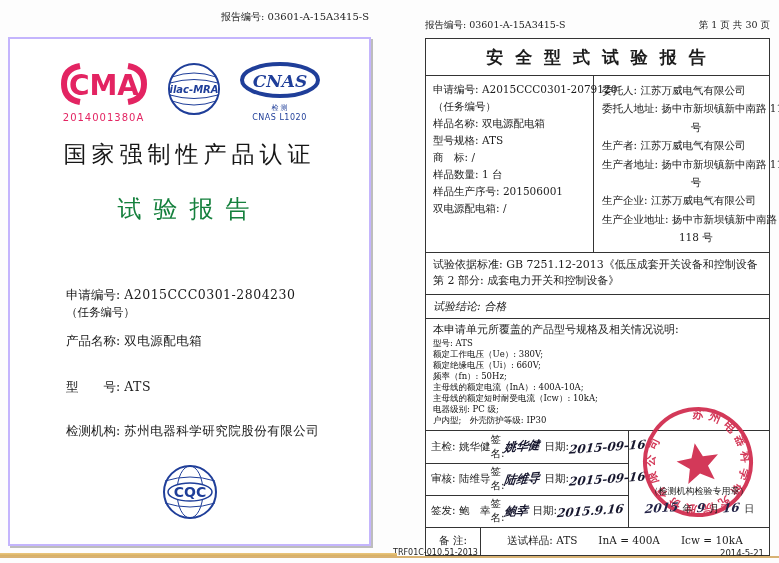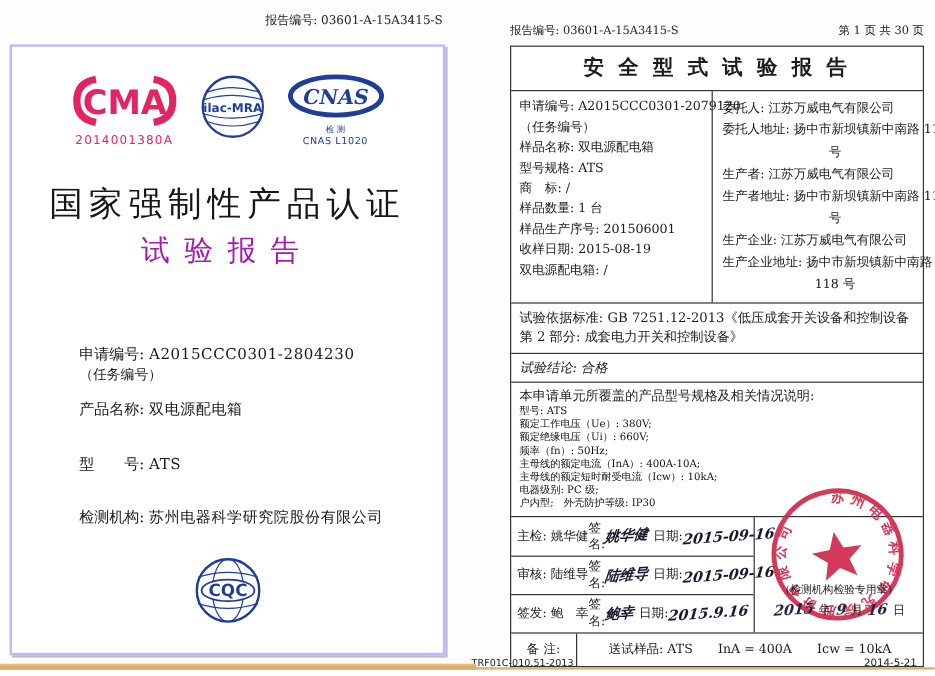--- a/index.html
+++ b/index.html
@@ -14,26 +14,26 @@
 
   
   .left-report-no{left:8px;top:10px;width:361px;text-align:right;font-size:10px;color:#222;}
   .left-page{
     left:8px;top:37px;width:359px;height:505px;background:#fff;
     border:2px solid #c4b5fd;box-shadow:2px 2px 0 rgba(110,110,110,.45);
   }
   .logos-row{top:22px;left:0;right:0;display:flex;justify-content:center;align-items:flex-start;gap:16px;}
   .cma-block{text-align:center;width:92px;}
   .cma-num{font-size:10px;letter-spacing:1px;margin-top:1px;font-family:"DejaVu Sans","Liberation Sans",sans-serif;}
-  .ilac-block{width:56px;text-align:center;}
+  .ilac-block{width:56px;text-align:center;font-style:italic;}
   .cnas-block{width:84px;text-align:center;font-family:"DejaVu Sans","Liberation Sans",sans-serif;}
   .cnas-sub{font-size:7px;margin-top:-2px;}
   .cnas-code{font-size:8px;letter-spacing:.5px;}
-  .ltitle1{top:112px;left:0;right:0;text-align:center;font-size:28px;letter-spacing:5px;color:#161616;}
-  .ltitle2{top:154px;left:0;right:0;text-align:center;font-size:24px;letter-spacing:12px;color:#a21caf;}
+  .ltitle1{top:100px;left:0;right:0;text-align:center;font-size:23px;letter-spacing:5px;color:#161616;}
+  .ltitle2{top:154px;left:0;right:0;text-align:center;font-size:24px;letter-spacing:12px;color:#15803d;}
   .lchecks{top:196px;left:0;right:0;text-align:center;font-size:10px;color:#222;}
   .lchecks span{margin:0 5px;}
   .lfield{left:56px;font-size:12.5px;color:#1a1a1a;}
   .lfield .val{letter-spacing:.5px;}
   .lsub{left:56px;font-size:11.5px;color:#1a1a1a;}
   .cqc-wrap{top:424px;left:0;right:0;text-align:center;}
 
   
   .right-header{left:425px;top:19px;width:345px;display:flex;justify-content:space-between;font-size:9.5px;color:#222;}
   .rtable{
@@ -165,21 +165,20 @@
 
   <div class="rrow r-info">
     <div class="r-info-left">
       <div>申请编号: A2015CCC0301-2079120</div>
       <div>（任务编号）</div>
       <div>样品名称: 双电源配电箱</div>
       <div>型号规格: ATS</div>
       <div>商　标: /</div>
       <div>样品数量: 1 台</div>
       <div>样品生产序号: 201506001</div>
-      <div>收样日期: 2015-08-19</div>
       <div>双电源配电箱: /</div>
     </div>
     <div class="r-info-right">
       <div>委托人: 江苏万威电气有限公司</div>
       <div>委托人地址: 扬中市新坝镇新中南路 118</div>
       <div class="cont">号</div>
       <div>生产者: 江苏万威电气有限公司</div>
       <div>生产者地址: 扬中市新坝镇新中南路 118</div>
       <div class="cont">号</div>
       <div>生产企业: 江苏万威电气有限公司</div>

